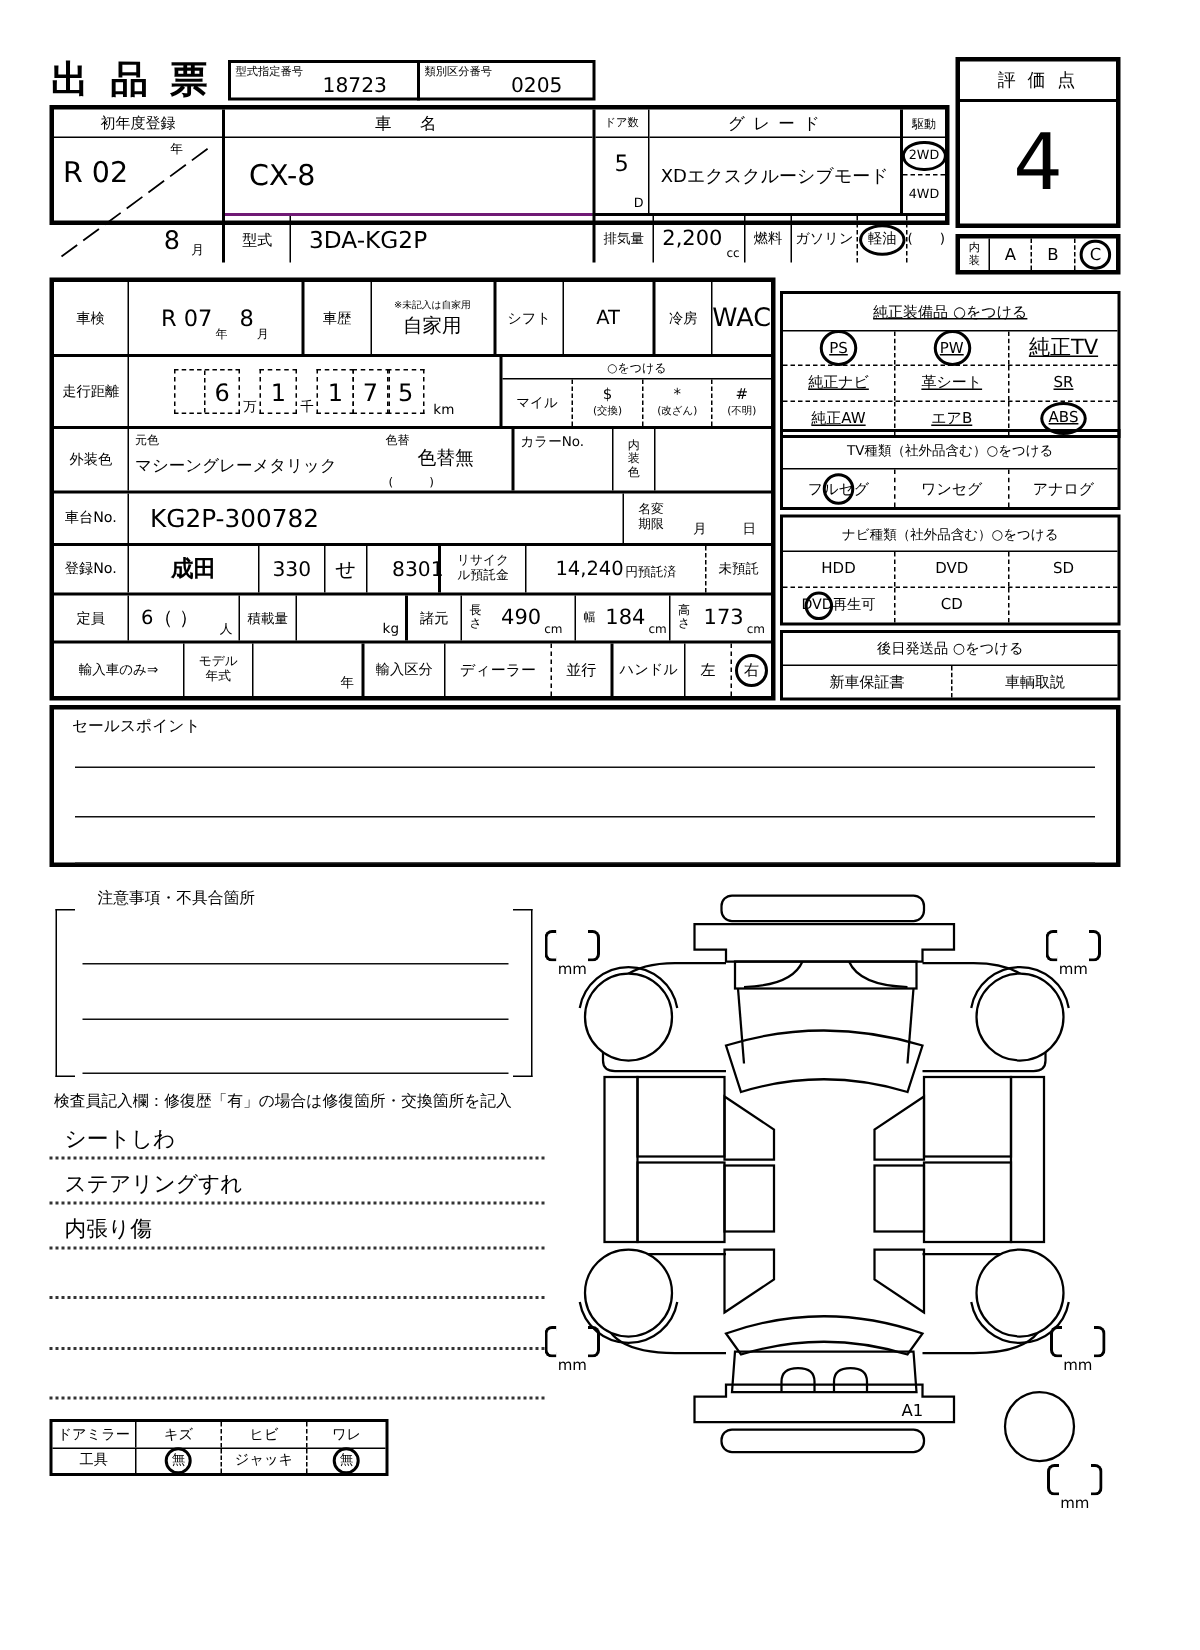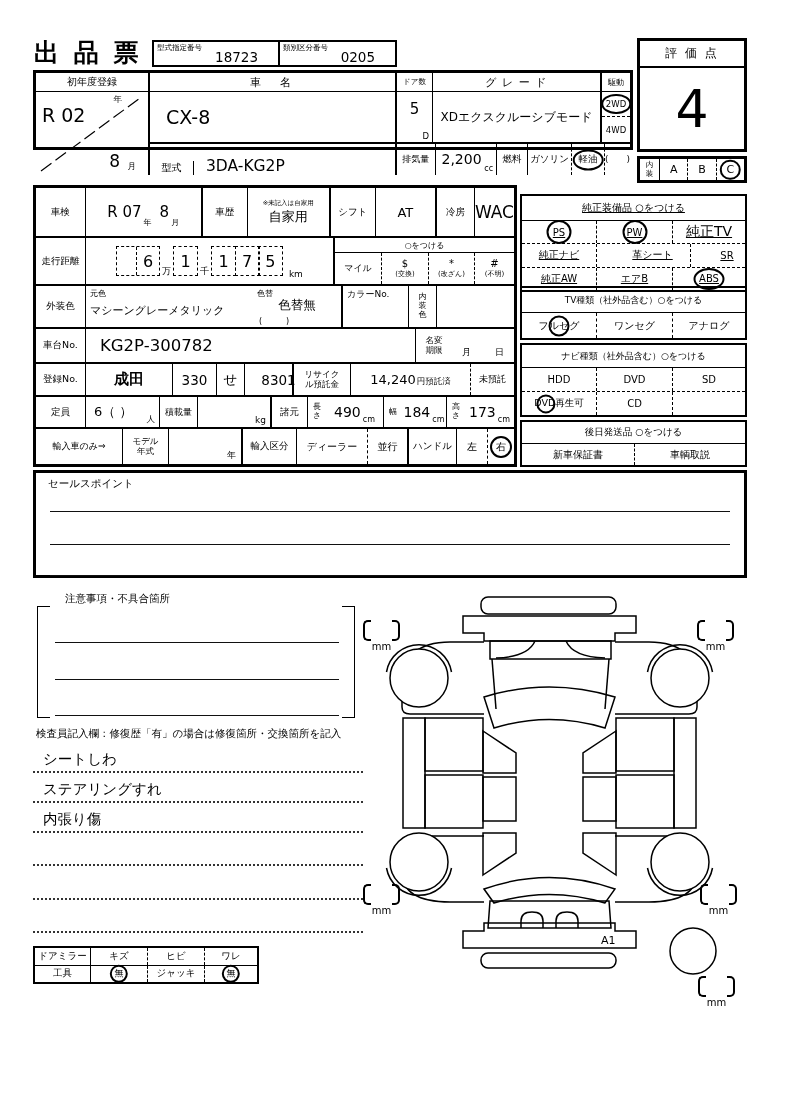--- a/index.html
+++ b/index.html
@@ -92,21 +92,21 @@
         <span class="abs" style="right:26px;top:2px;font-size:8.5px;" data-name="reg-year-suffix">年</span>
         <span class="abs" style="left:6px;top:12px;font-size:19px;" data-name="reg-era-value">R 02</span>
         <span class="abs" style="right:28px;bottom:4px;font-size:17px;" data-name="reg-month-value">8</span>
         <span class="abs" style="right:12px;bottom:2px;font-size:8.5px;" data-name="reg-month-suffix">月</span>
       </div>
     </div>
 
     <div class="abs col" style="left:114px;top:0;width:245px;height:102px;" data-name="car-name-cell">
       <div class="cc bb1" style="height:19px;font-size:11px;letter-spacing:4px;" data-name="car-name-label">車　名</div>
       <div class="flx" style="flex:1;align-items:center;padding-left:16px;font-size:19px;" data-name="car-name-value">CX-8</div>
-      <div class="flx" style="height:33px;border-top:2px solid #000000;align-items:flex-end;" data-name="model-row">
+      <div class="flx" style="height:33px;border-top:2px solid #701a75;" data-name="model-row">
         <div class="cc br1" style="width:44px;font-size:10px;" data-name="model-label">型式</div>
         <div class="flx" style="flex:1;align-items:center;padding-left:12px;font-size:15.5px;" data-name="model-value">3DA-KG2P</div>
       </div>
     </div>
 
     <div class="abs bl2 col" style="left:359px;top:0;width:37px;height:69px;" data-name="doors-cell">
       <div class="cc bb1" style="height:19px;font-size:7.5px;" data-name="doors-label">ドア数</div>
       <div style="position:relative;flex:1;">
         <span class="abs" style="left:0;right:0;top:8px;text-align:center;font-size:15px;" data-name="doors-value">5</span>
         <span class="abs" style="right:3px;bottom:1px;font-size:8.5px;" data-name="doors-unit">D</span>
@@ -294,21 +294,21 @@
     </div>
   </div>
 
   <div class="abs b25 col" style="left:520px;top:194px;width:227px;height:98px;text-decoration:underline;" data-name="equipment-box">
     <div class="cc bb15" style="height:25px;font-size:10px;" data-name="equipment-title">純正装備品 ○をつける</div>
     <div class="flx bbd" style="flex:1;">
       <div class="cc brd circled" style="width:75px;font-size:10px;" data-name="equip-ps">PS</div>
       <div class="cc brd circled" style="width:76px;font-size:10px;" data-name="equip-pw">PW</div>
       <div class="cc" style="flex:1;font-size:14px;text-align:center;" data-name="equip-tv">純正TV</div>
     </div>
-    <div class="flx bbd" style="flex:1;gap:18px;">
+    <div class="flx bbd" style="flex:1;">
       <div class="cc brd" style="width:75px;font-size:10px;" data-name="equip-navi">純正ナビ</div>
       <div class="cc brd" style="width:76px;font-size:10px;" data-name="equip-leather">革シート</div>
       <div class="cc" style="flex:1;font-size:10px;" data-name="equip-sr">SR</div>
     </div>
     <div class="flx" style="flex:1;">
       <div class="cc brd" style="width:75px;font-size:10px;" data-name="equip-aw">純正AW</div>
       <div class="cc brd" style="width:76px;font-size:10px;" data-name="equip-airbag">エアB</div>
       <div class="cc circled" style="flex:1;font-size:10px;" data-name="equip-abs">ABS</div>
     </div>
   </div>

